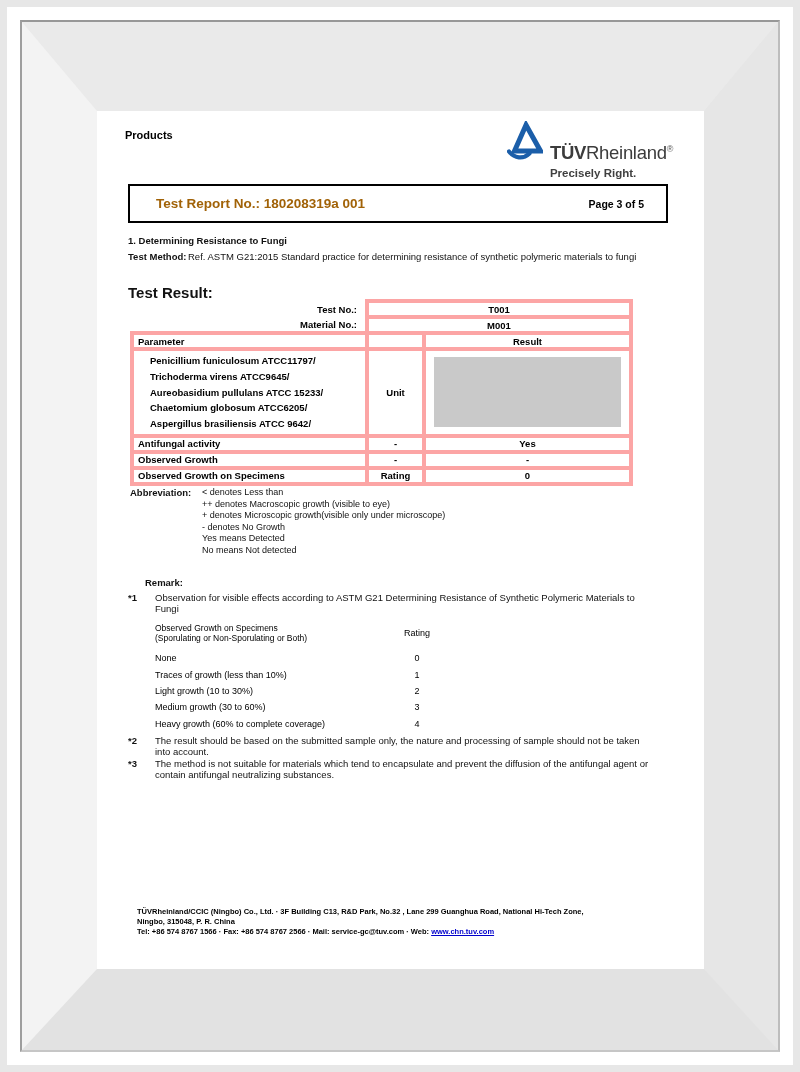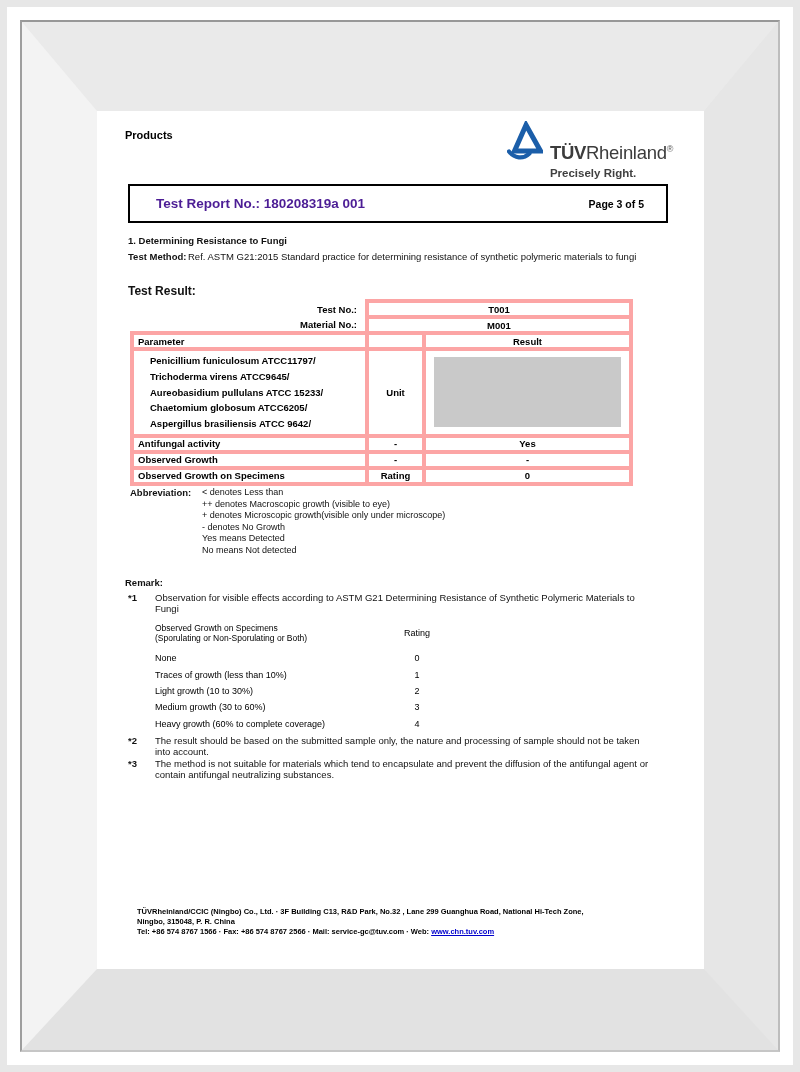--- a/index.html
+++ b/index.html
@@ -28,47 +28,47 @@
   .logo-text{margin-left:7px;color:#3c3c3c;line-height:1;margin-top:25px;}
   .brandline{font-size:18.5px;letter-spacing:-0.3px;}
   .brand-tuv{font-weight:bold;}
   .brand-reg{font-size:9px;vertical-align:super;color:#5a5a5a;}
   .tagline{font-size:11.5px;font-weight:bold;margin-top:5px;color:#404040;}
 
   .report-bar{
     left:31px;top:73px;width:540px;height:39px;border:2px solid #000;box-sizing:border-box;
     display:flex;align-items:center;justify-content:space-between;padding:0 22px 0 26px;
   }
-  .rb-title{font-size:13.5px;font-weight:bold;color:#4c1d95;}
+  .rb-title{font-size:13.5px;font-weight:bold;color:#a16207;}
   .rb-page{font-size:10.5px;font-weight:bold;color:#000;}
 
   .sec-heading{left:31px;top:124px;font-size:9.5px;font-weight:bold;}
   .method-row{left:31px;top:140px;display:flex;font-size:9.5px;line-height:11px;}
   .method-label{width:60px;font-weight:bold;flex:none;}
   .method-text{width:452px;}
-  .result-label{left:31px;top:173px;font-size:12px;font-weight:bold;}
+  .result-label{left:31px;top:173px;font-size:15px;font-weight:bold;}
 
   
   .rtable-wrap{left:33px;top:188px;}
   table.rtable{border-collapse:collapse;table-layout:fixed;}
   .rtable col.c1{width:235px;} .rtable col.c2{width:57px;} .rtable col.c3{width:207px;}
   .rtable td{border:4px solid #fca5a5;font-size:9.5px;font-weight:bold;color:#000;padding:0 4px;height:12px;vertical-align:middle;}
   .rtable td.plain{border:none;background:transparent;text-align:right;padding-right:8px;}
   .rtable td.center{text-align:center;}
   .rtable td.org-cell{padding:2px 16px;height:76px;vertical-align:top;}
   .org-cell div{line-height:15.8px;white-space:nowrap;}
   .graybox{height:70px;margin:3px 2px;background:#c9c9c9;}
   td.graycell{padding:0 6px;}
 
   
   .abbrev{left:33px;top:376px;display:flex;font-size:9px;line-height:11.6px;}
   .abbrev-label{width:72px;font-weight:bold;font-size:9.5px;flex:none;}
 
   
-  .remark-label{left:28px;top:466px;font-size:9.5px;font-weight:bold;}
+  .remark-label{left:48px;top:466px;font-size:9.5px;font-weight:bold;}
   .remark-item{display:flex;font-size:9.5px;line-height:11px;}
   .rm-marker{width:27px;font-weight:bold;flex:none;}
   .rm-text{width:500px;}
   .r1{left:31px;top:481px;}
   .r2{left:31px;top:624px;}
   .r3{left:31px;top:647px;}
 
   table.rating{border-collapse:collapse;table-layout:fixed;font-size:9px;color:#000;}
   .rating col.rc1{width:232px;} .rating col.rc2{width:60px;}
   .rating td{padding:0;height:16.4px;vertical-align:middle;}

